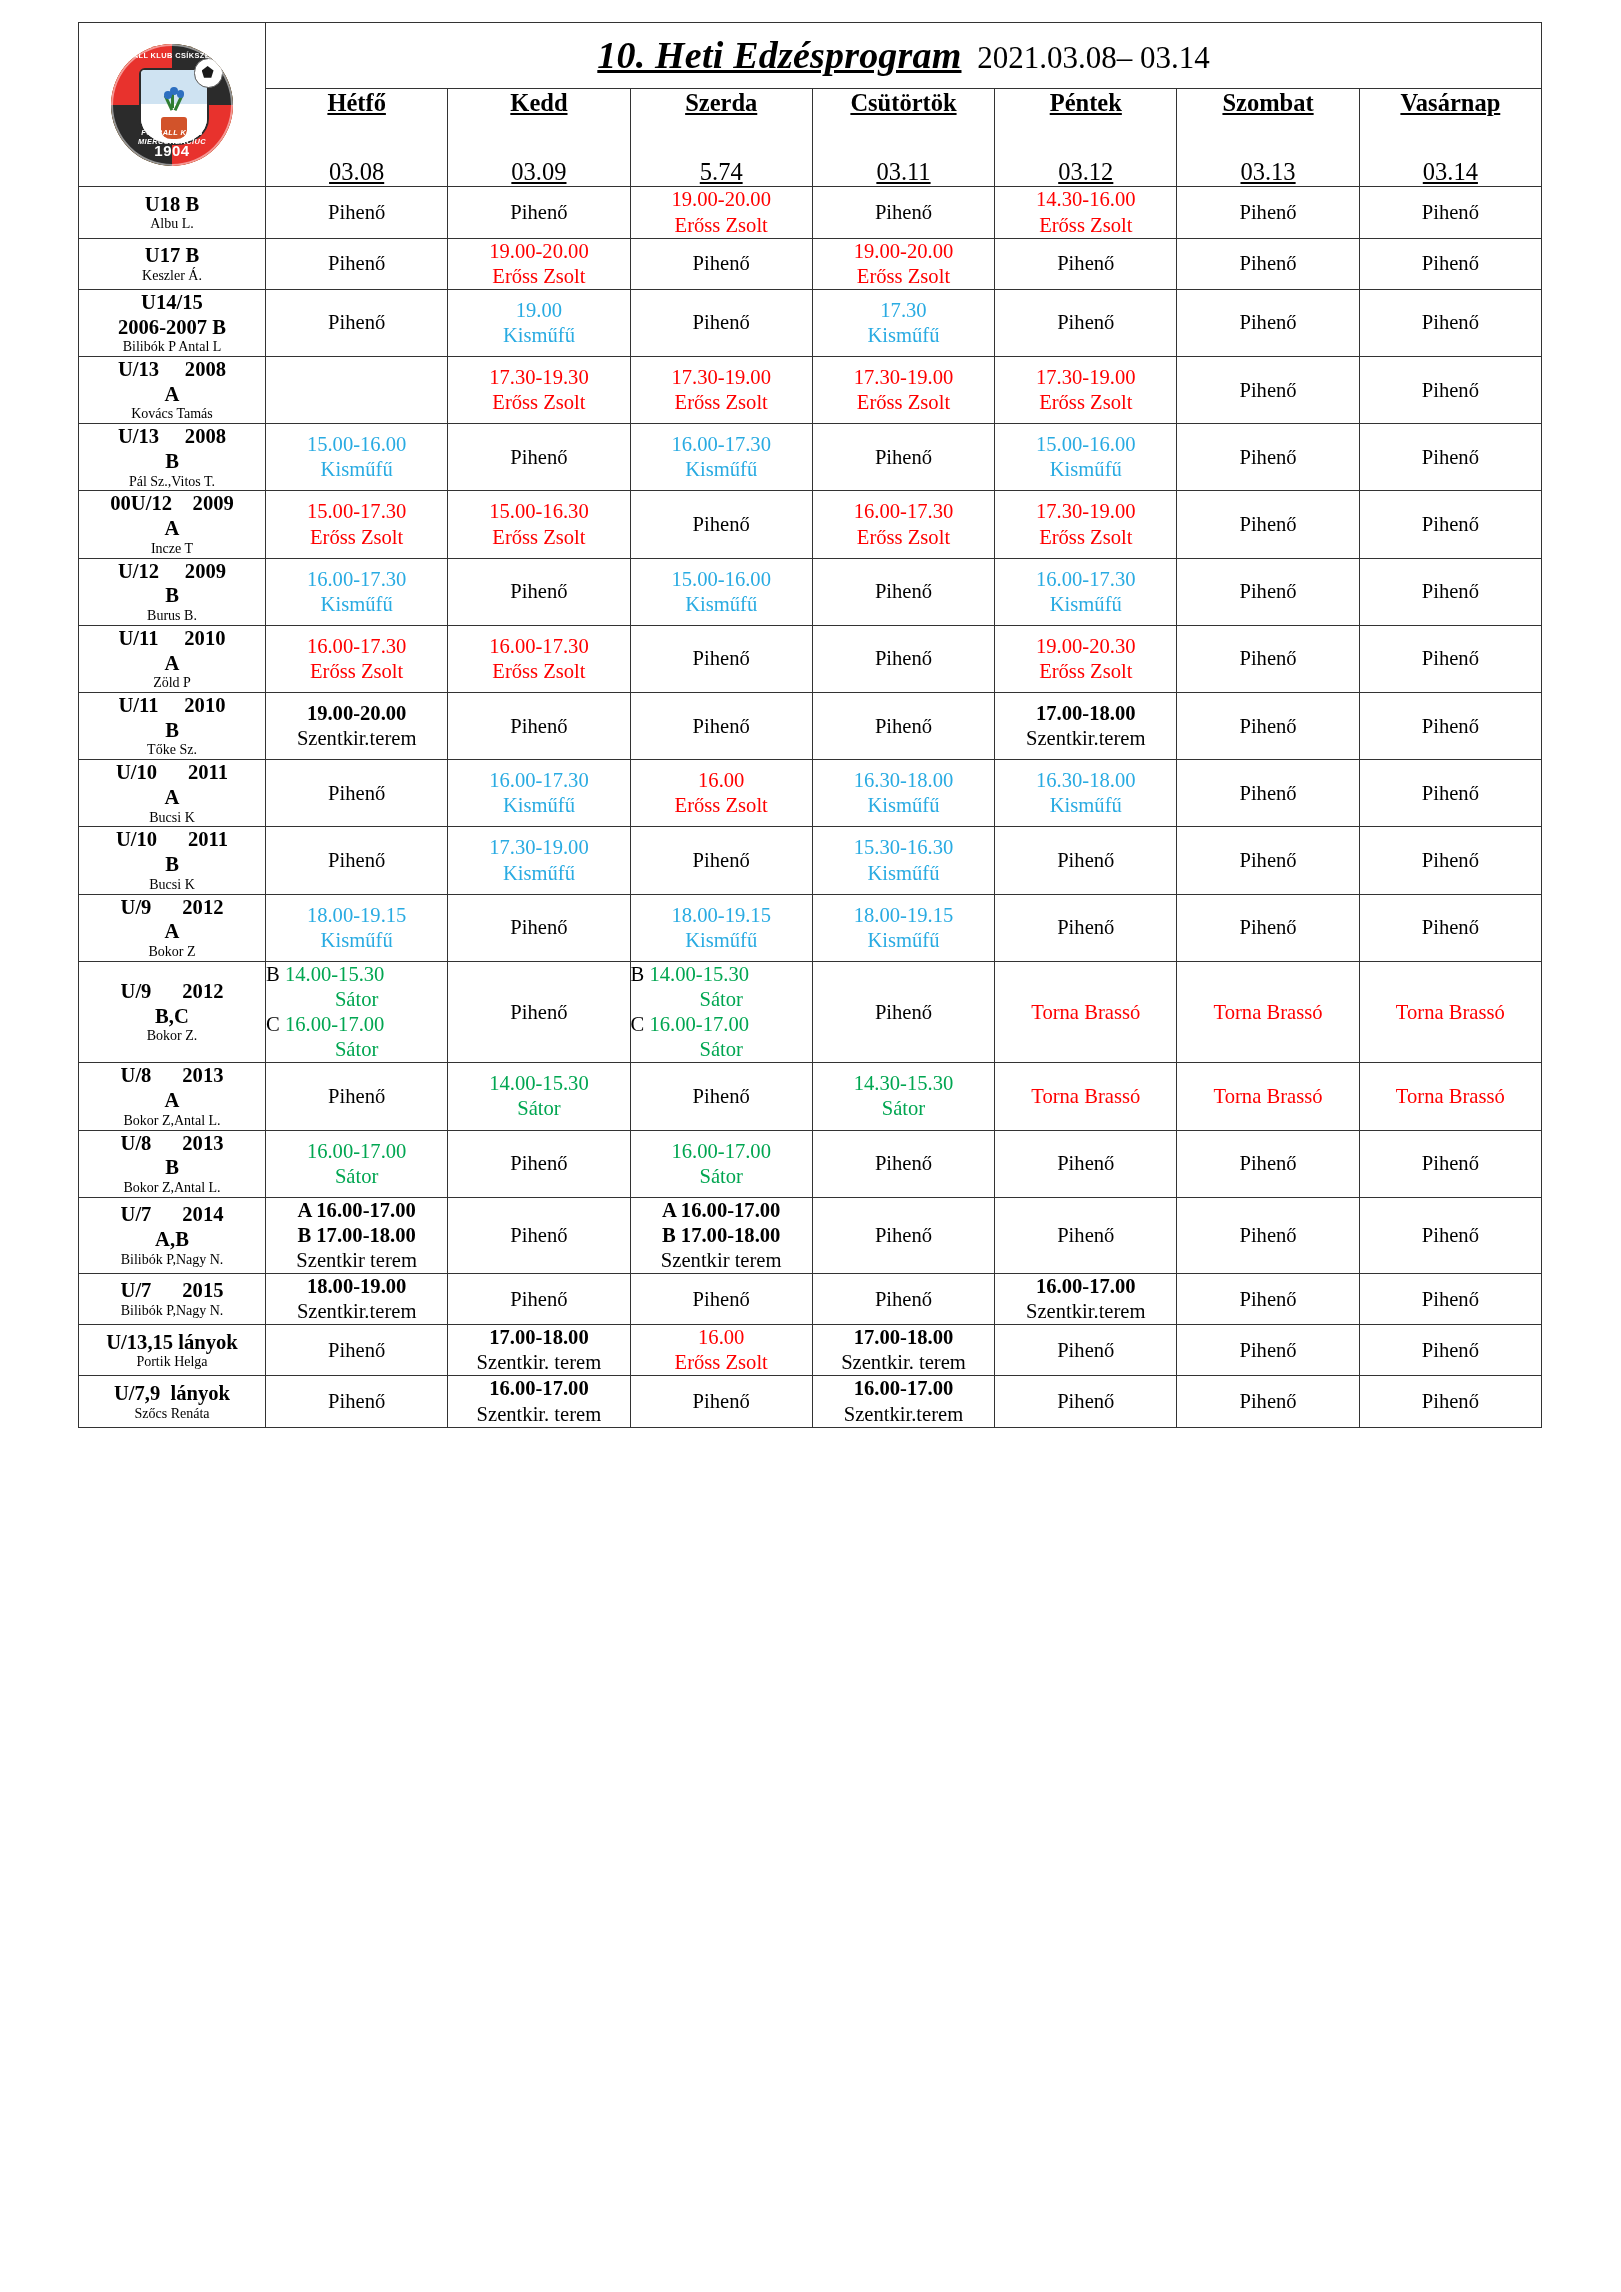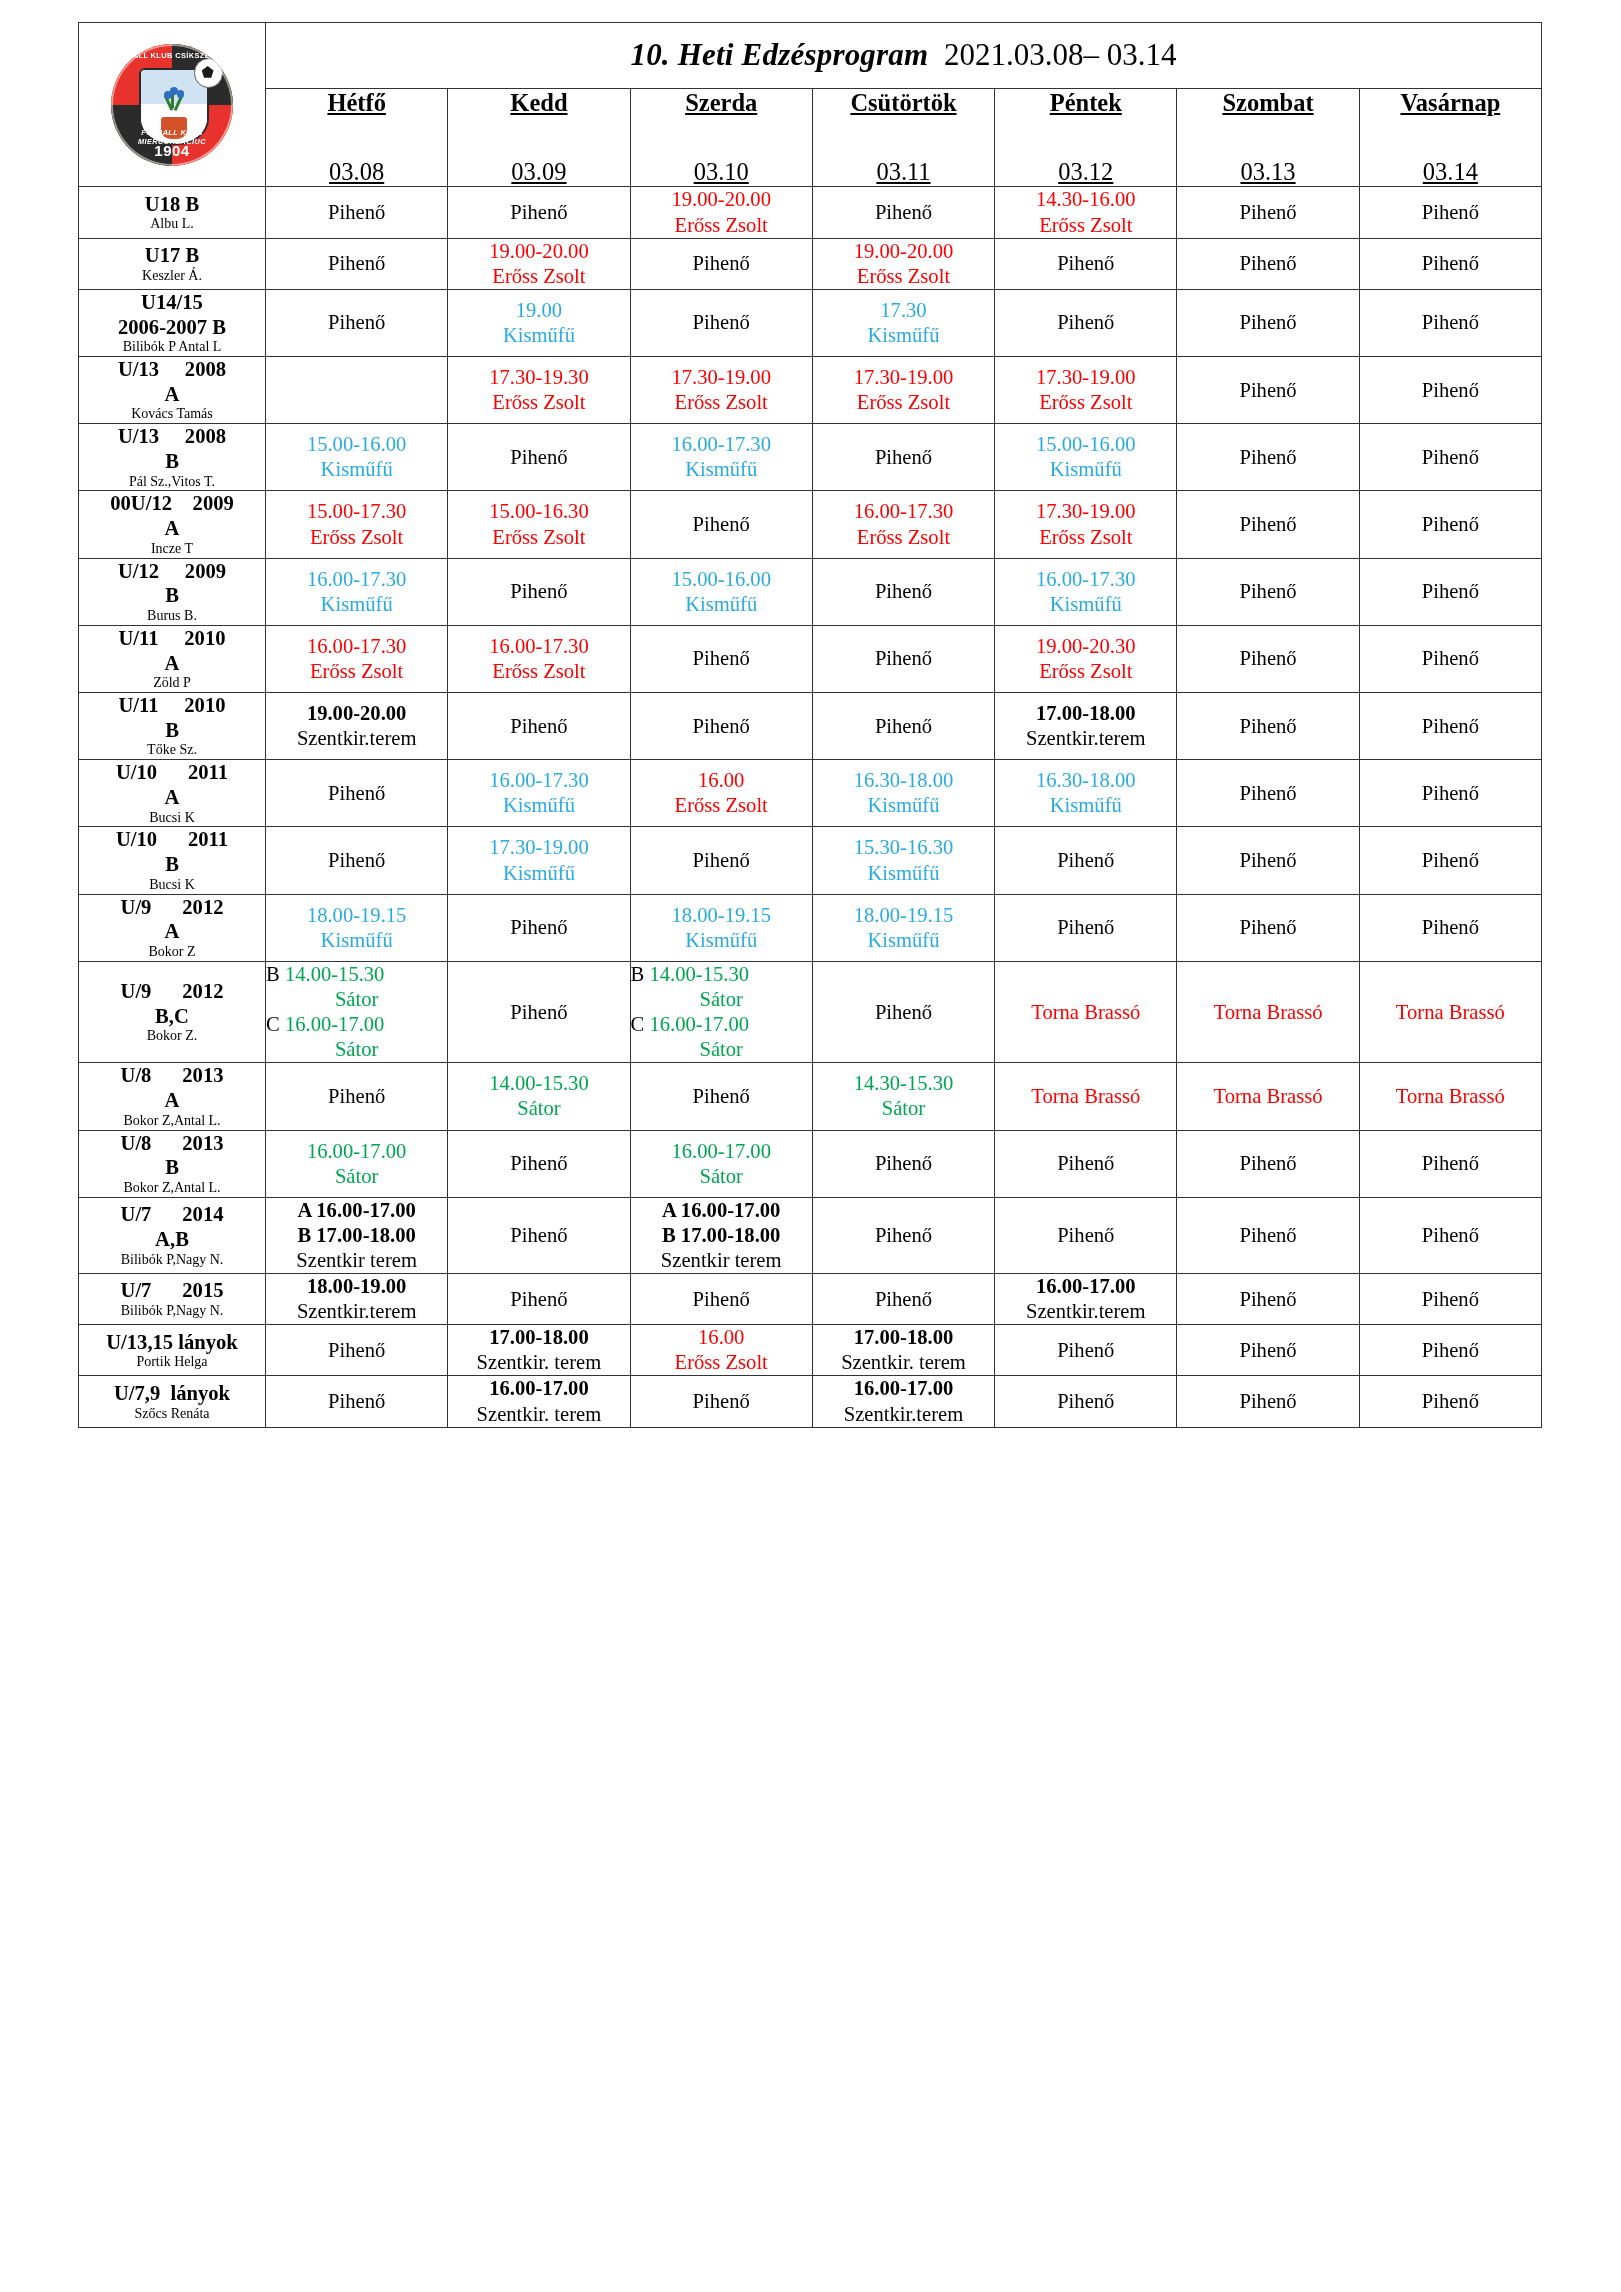--- a/index.html
+++ b/index.html
@@ -168,22 +168,23 @@
   .title-inner {
     display: flex;
     align-items: baseline;
     justify-content: center;
     gap: 15.7px;
     white-space: nowrap;
   }
   .title-main {
     font-style: italic;
     font-weight: bold;
-    font-size: 31px;
+    font-size: 38px;
     letter-spacing: 0.2px;
+    text-decoration: underline;
   }
   .title-range {
     font-size: 31px;
   }
   th.dayhead {
     height: 78px;
     font-size: 24.5px;
     line-height: 1.18;
     text-decoration: underline;
   }
@@ -275,21 +276,21 @@
           <th class="dayhead">
             <span class="dname">Hétfő</span>
             <span class="ddate">03.08</span>
           </th>
           <th class="dayhead">
             <span class="dname">Kedd</span>
             <span class="ddate">03.09</span>
           </th>
           <th class="dayhead">
             <span class="dname">Szerda</span>
-            <span class="ddate">03.10</span>
+            <span class="ddate">5.74</span>
           </th>
           <th class="dayhead">
             <span class="dname">Csütörtök</span>
             <span class="ddate">03.11</span>
           </th>
           <th class="dayhead">
             <span class="dname">Péntek</span>
             <span class="ddate">03.12</span>
           </th>
           <th class="dayhead">

